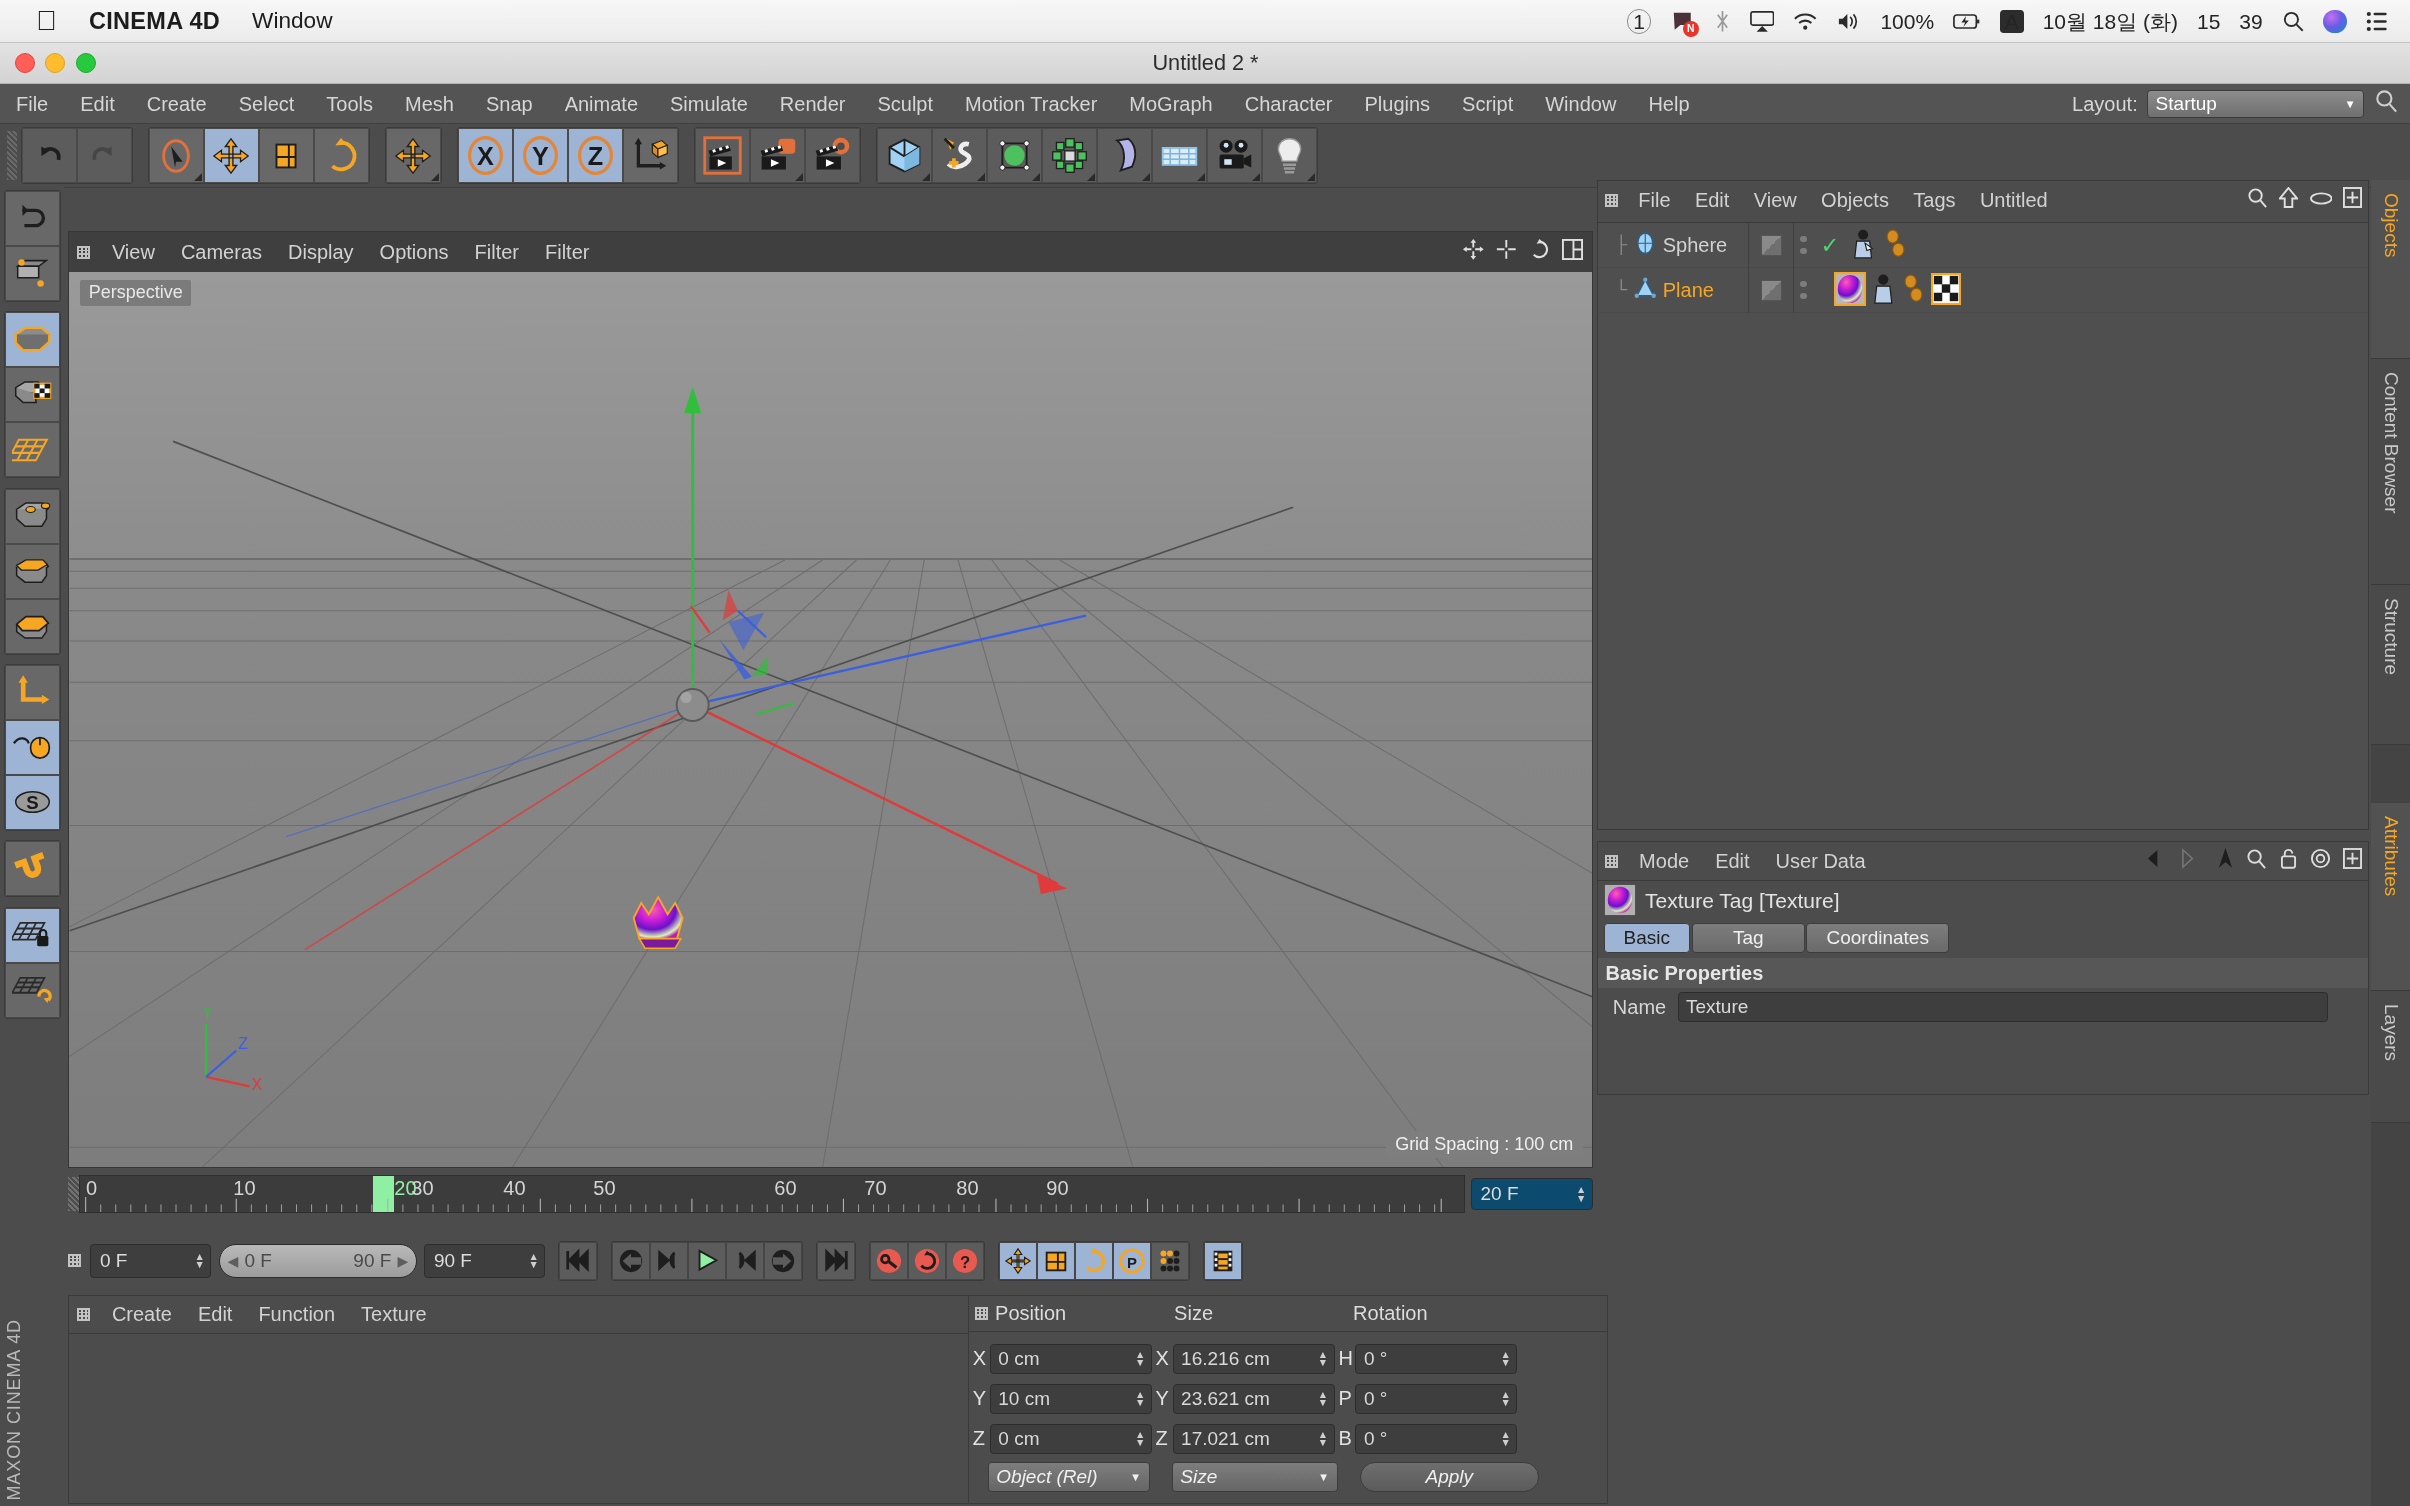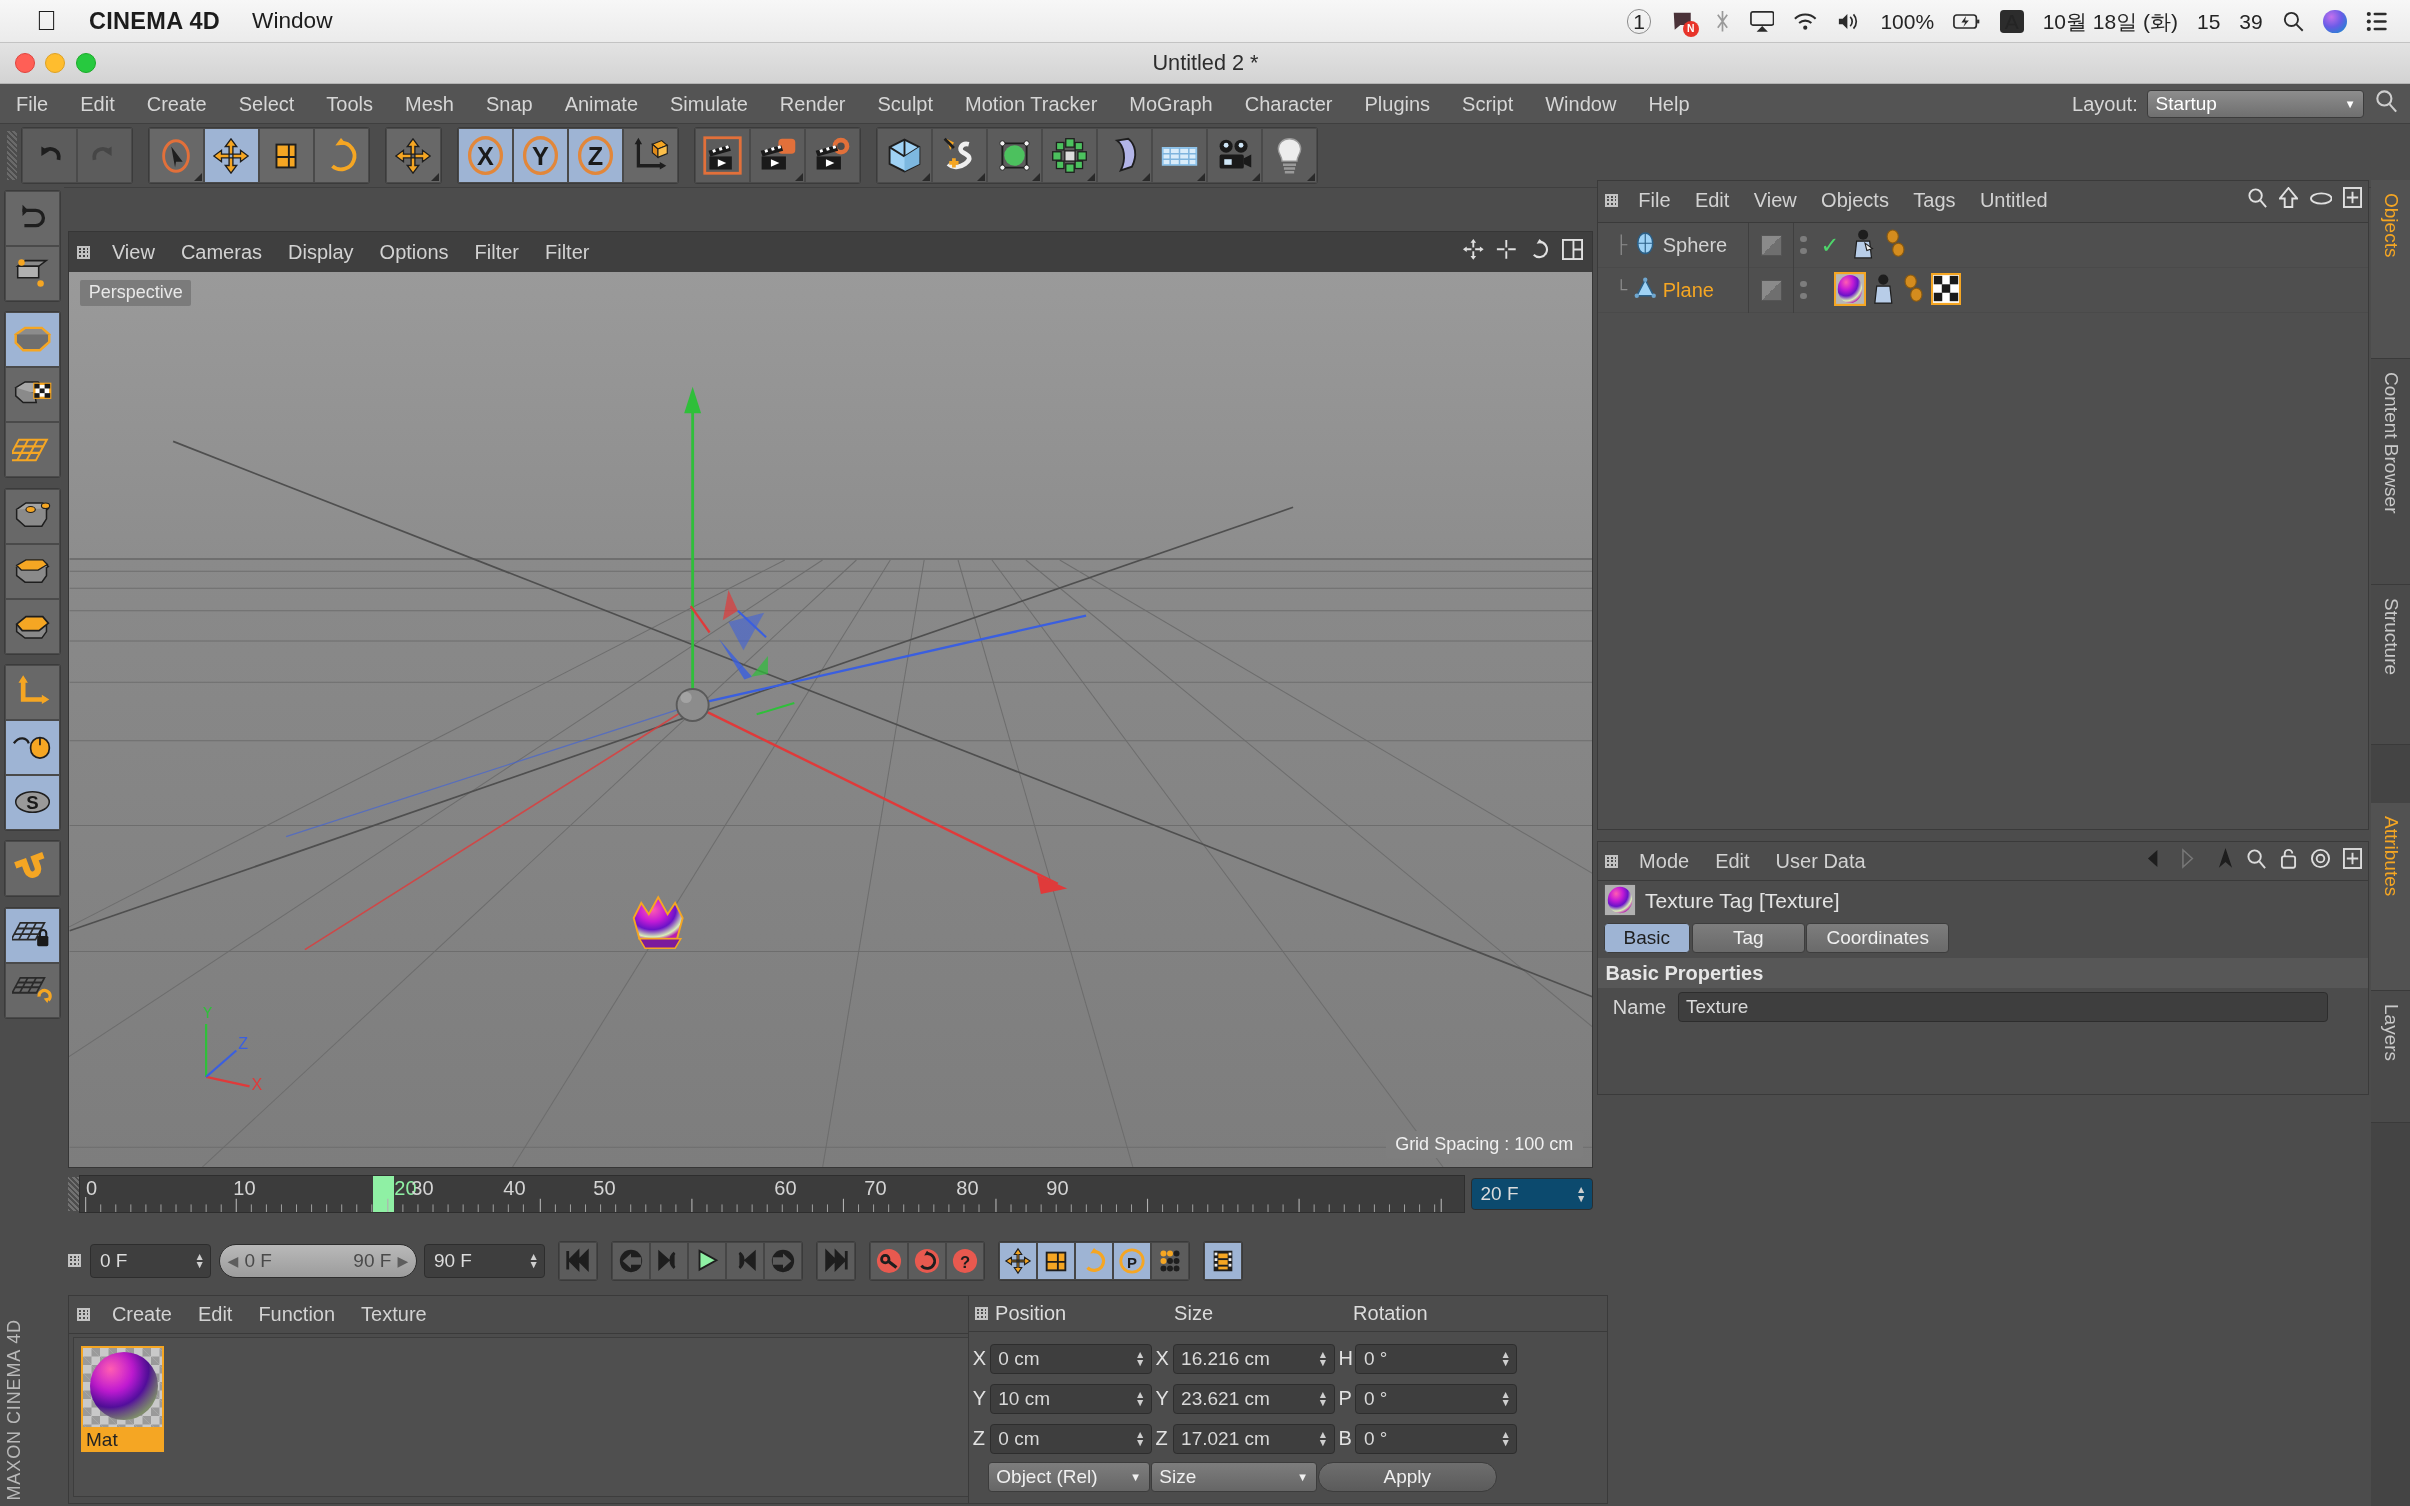--- a/index.html
+++ b/index.html
@@ -180,21 +180,21 @@
   #coord-wrap { position:absolute; left:968px; top:1252px; width:640px; height:209px;
     background:#4c4c4c; border:0.9px solid #3a3a3a;}
   #coord-head { height:36px; display:flex;align-items:center; font-size:20px;color:#dcdcdc;
     border-bottom:0.9px solid #3a3a3a;}
   .coord-col-h { width:179px; }
   #coord-rows { padding: 6.6px 0 0 3.8px; }
   .crow { display:flex;align-items:center; height:40px; }
   .clab { width:17px; font-size:20px; color:#e2e2e2; text-align:left; }
   .cfield { width:162px; height:30px; background:#3e3e3e;border:0.9px solid #2d2d2d;border-radius:3.8px;
     color:#d9d9d9; font-size:19px; display:flex;align-items:center;padding-left:7.5px; margin-right:3.8px; position:relative;}
-  .crow2 { display:flex;align-items:center; gap:1px; padding-left:15px; margin-top:3.8px;}
+  .crow2 { display:flex;align-items:center; gap:22px; padding-left:15px; margin-top:3.8px;font-style:italic;}
   .cdd { height:30px; background:linear-gradient(#7d7d7d,#666);border:0.9px solid #3c3c3c;border-radius:3.8px;
     color:#f0f0f0;font-size:19px; display:flex;align-items:center;padding:0 7.5px; position:relative;}
   .cbtn { height:30px; background:linear-gradient(#6e6e6e,#5b5b5b);border:0.9px solid #3c3c3c;border-radius:15px;
     color:#f0f0f0;font-size:19px;display:flex;align-items:center;justify-content:center;}
 
   
   #obj-wrap { position:absolute; left:1597px; top:137px; width:772px; height:650px;
     background:#4c4c4c; border:0.9px solid #3a3a3a; }
   #obj-menu { height:38px;display:flex;align-items:center;font-size:20px;color:#d2d2d2;position:relative;}
   #obj-menu .mi { padding:0 12.2px;}
@@ -1106,28 +1106,20 @@
   </div>
 
   <div id="mat-wrap">
     <div id="mat-menu">
       <span class="dots-icon" style="margin:0 9.4px 0 7.5px;"></span>
       <span class="mi">Create</span>
       <span class="mi">Edit</span>
       <span class="mi">Function</span>
       <span class="mi">Texture</span>
     </div>
-    <div id="mat-body">
-      <div class="mat-item">
-        <div class="mat-thumb">
-          <div class="mat-ball"></div>
-        </div>
-        <div class="mat-name">Mat</div>
-      </div>
-    </div>
   </div>
 
   <div id="coord-wrap">
     <div id="coord-head">
       <span class="dots-icon" style="margin:0 7.5px 0 5.6px;"></span>
       <span class="coord-col-h">Position</span>
       <span class="coord-col-h">Size</span>
       <span class="coord-col-h">Rotation</span>
     </div>
     <div id="coord-rows">

